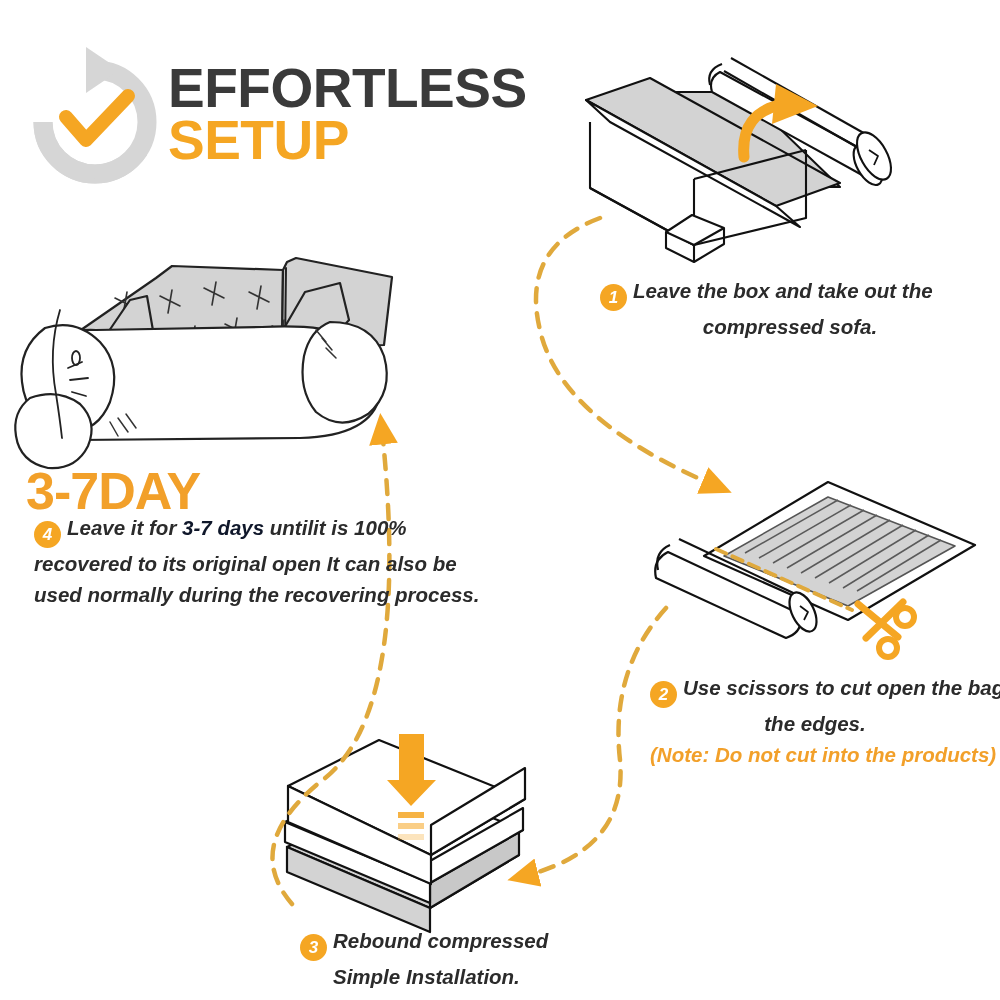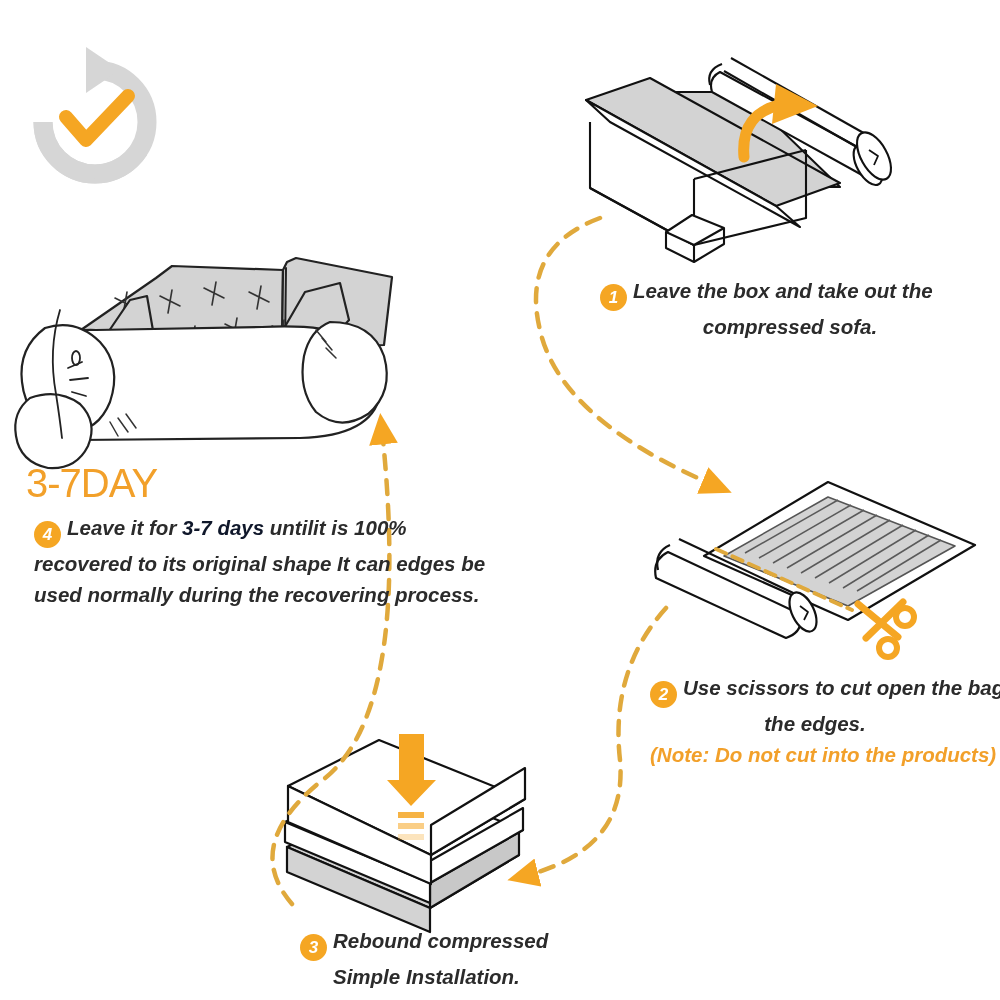--- a/index.html
+++ b/index.html
@@ -6,21 +6,21 @@
   body{width:1000px;height:1000px;font-family:"Liberation Sans",sans-serif;}
   #stage{position:relative;width:1000px;height:1000px;background:#ffffff;overflow:hidden;}
   #art{position:absolute;left:0;top:0;width:1000px;height:1000px;}
 
   
   .hdr{position:absolute;left:168px;top:62px;width:420px;}
   .hdr .l1{font-size:55px;font-weight:bold;line-height:0.95;letter-spacing:-0.5px;color:#3a3a3a;}
   .hdr .l2{font-size:55px;font-weight:bold;line-height:0.95;letter-spacing:-0.5px;color:#f5a623;}
 
   
-  .dayhead{position:absolute;left:26px;top:461px;font-size:40px;font-weight:normal;
+  .dayhead{position:absolute;left:26px;top:461px;font-size:52px;font-weight:bold;
            letter-spacing:-1px;color:#f2a02a;text-align:center;}
 
   
   .step{position:absolute;color:#2b2b2b;font-style:italic;font-weight:bold;
         font-family:"Liberation Sans",sans-serif;}
   .step .line{display:block;white-space:nowrap;}
   .badge{display:inline-block;width:27px;height:27px;border-radius:50%;
          background:#f5a623;color:#fff;text-align:center;line-height:27px;
          font-size:17px;font-style:italic;font-weight:bold;vertical-align:-5px;
          margin-right:6px;}
@@ -186,20 +186,24 @@
       </g>
     </g>
 
     <g fill="none" stroke="#e0a93c" stroke-width="4.5" stroke-dasharray="14 11" stroke-linecap="round">
       <path d="M600,218 Q520,248 540,330 Q560,420 716,486" marker-end="url(#ah)"></path>
       <path d="M666,608 Q610,670 620,760 Q628,850 524,876" marker-end="url(#ah)"></path>
       <path d="M292,904 Q242,846 320,782 Q412,716 382,430" marker-end="url(#ah)"></path>
     </g>
   </svg>
 
+  <div class="hdr">
+    <div class="l1">EFFORTLESS</div>
+    <div class="l2">SETUP</div>
+  </div>
 
   <div class="dayhead">3-7DAY</div>
 
   <div class="step" id="step1">
     <span class="line"><span class="badge">1</span><span>Leave the box and take out the</span></span>
     <span class="line">compressed sofa.</span>
   </div>
 
   <div class="step" id="step2">
     <span class="line"><span class="badge">2</span><span>Use scissors to cut open the bag along</span></span>
@@ -207,17 +211,17 @@
     <span class="line note">(Note: Do not cut into the products)</span>
   </div>
 
   <div class="step" id="step3">
     <span class="line"><span class="badge">3</span><span>Rebound compressed</span></span>
     <span class="line l2">Simple Installation.</span>
   </div>
 
   <div class="step" id="step4">
     <span class="line"><span class="badge">4</span><span>Leave it for </span><span class="hl">3-7 days</span><span> untilit is 100%</span></span>
-    <span class="line">recovered to its original shape It can edges be</span>
+    <span class="line">recovered to its original open It can also be</span>
     <span class="line">used normally during the recovering process.</span>
   </div>
 
 </div>
 
 </body></html>

